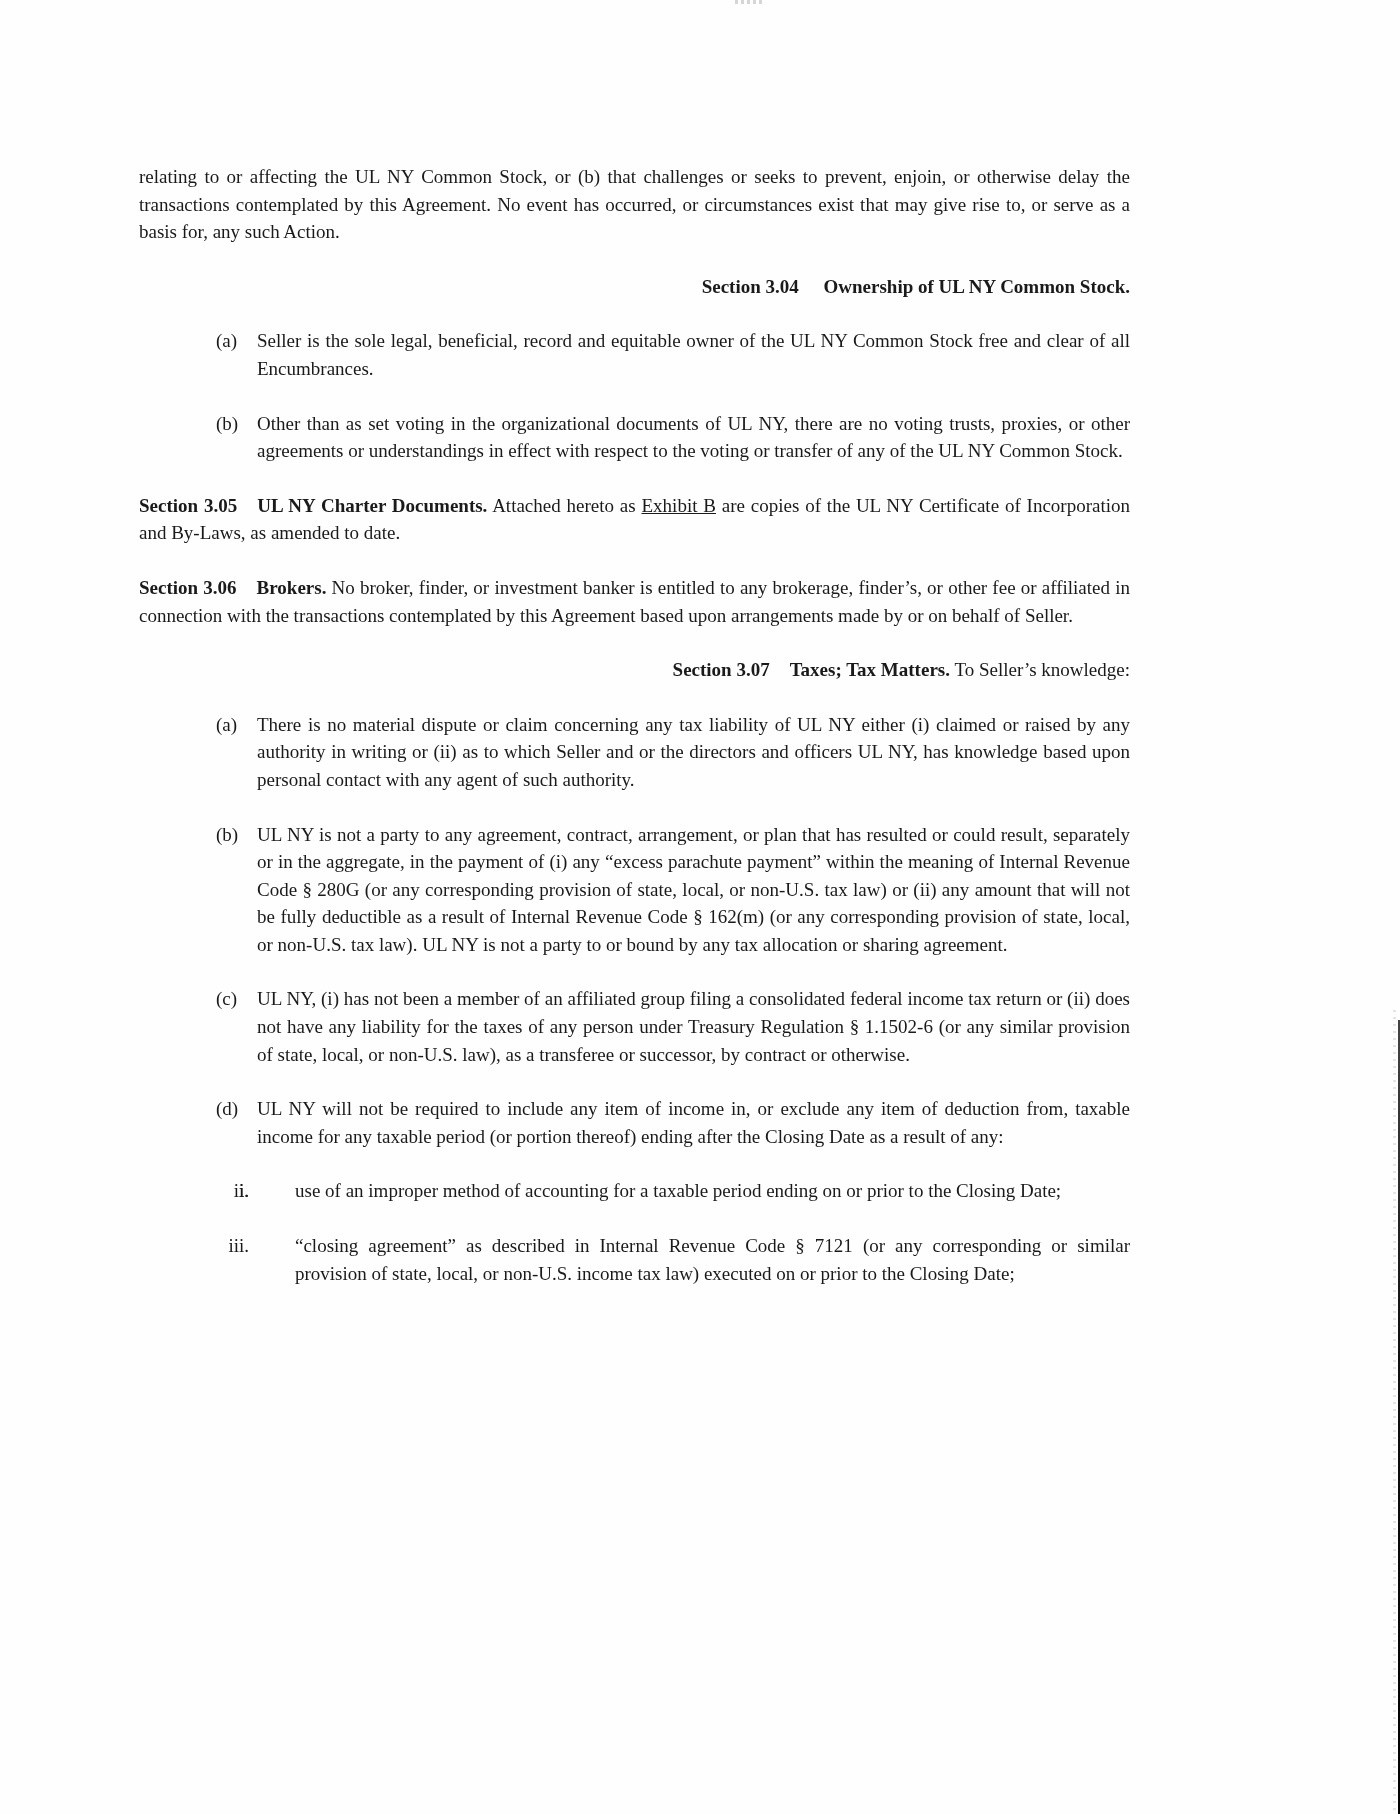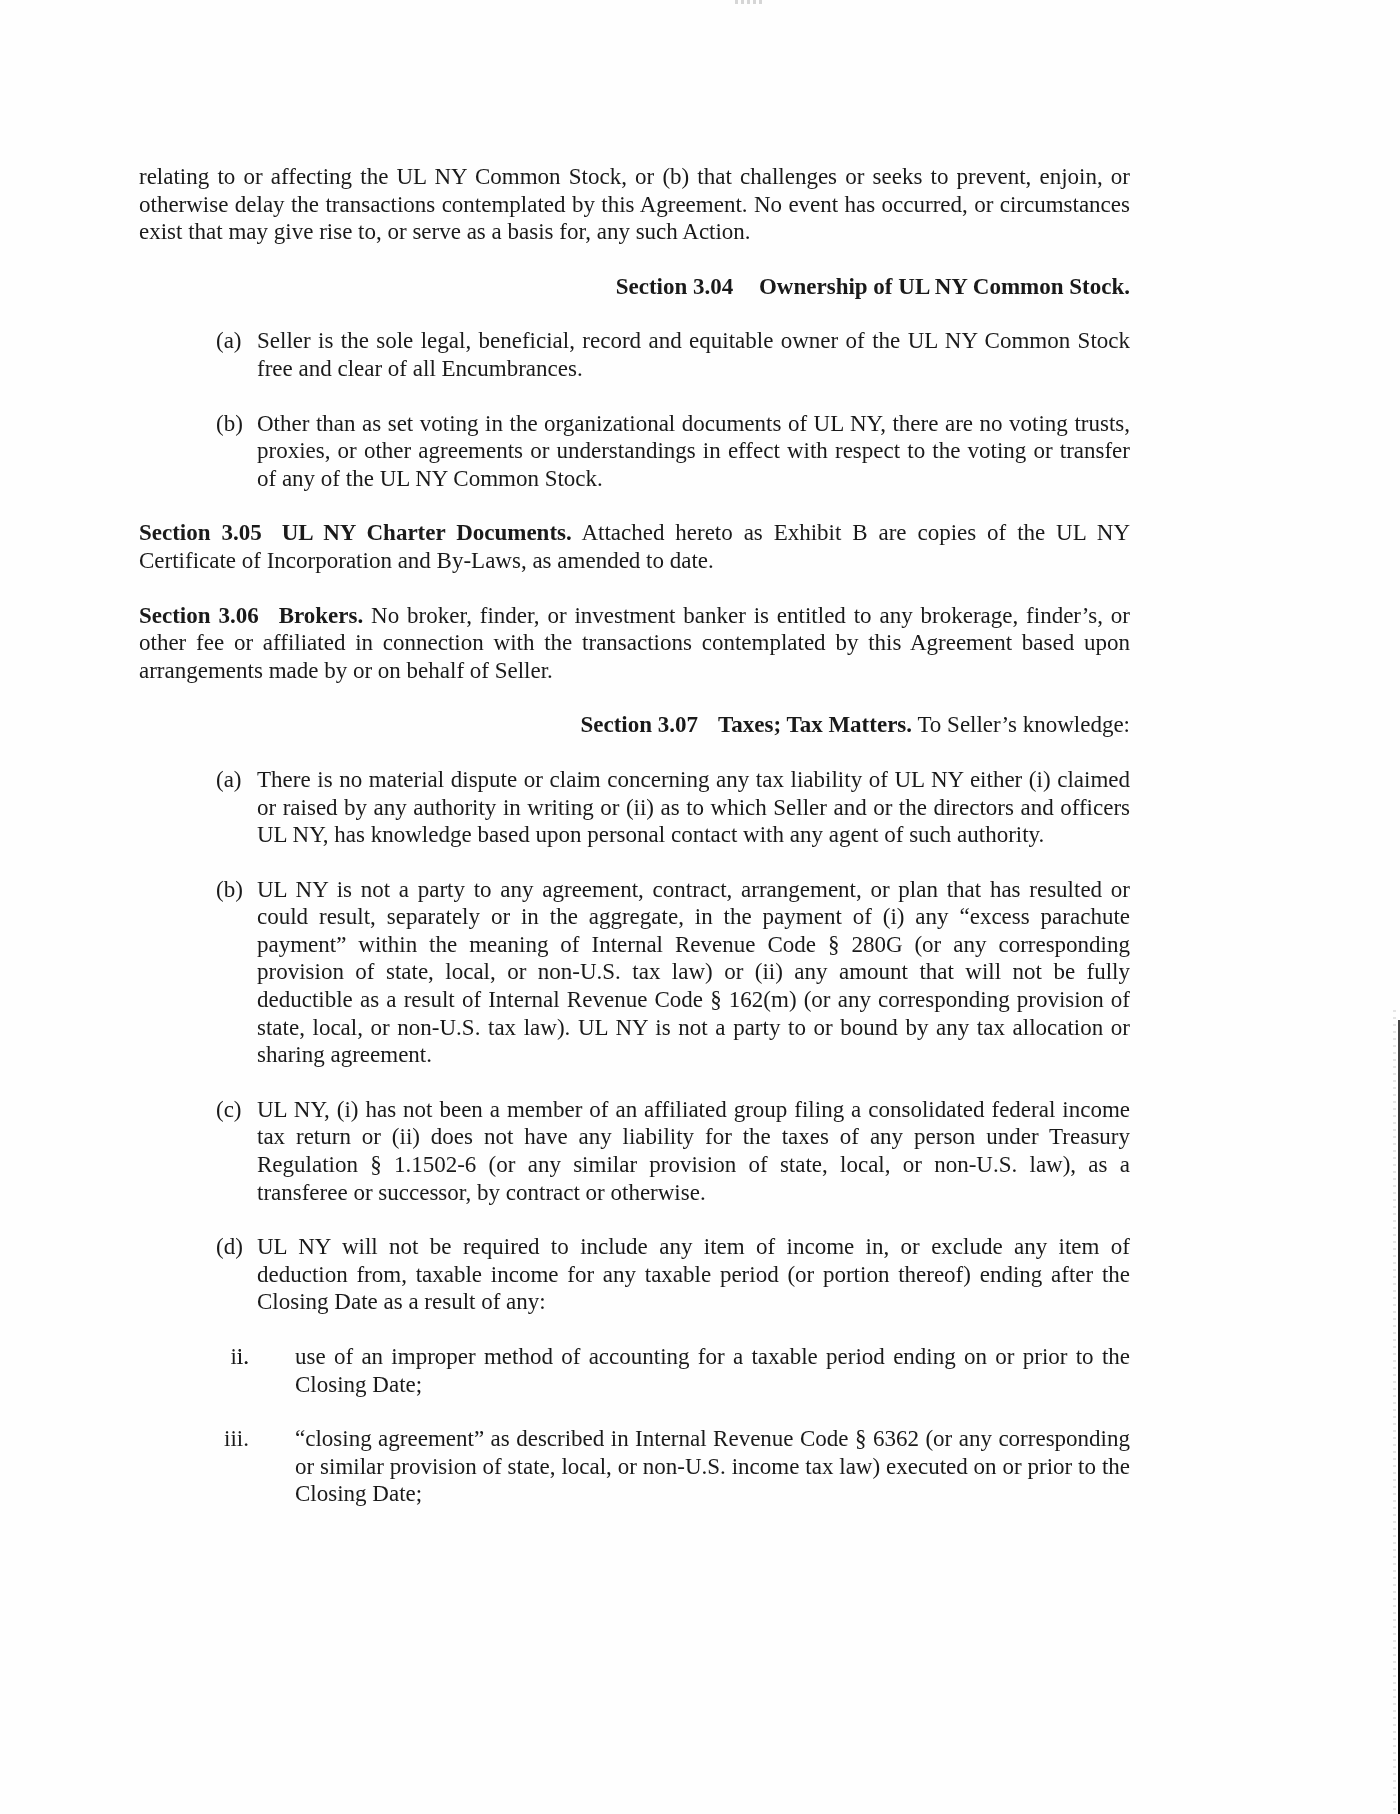--- a/index.html
+++ b/index.html
@@ -40,37 +40,37 @@
       left: 1393px; top: 1010px;
       width: 3px; height: 804px;
       background: repeating-linear-gradient(#ccc 0 2px, transparent 2px 7px);
       opacity: 0.5;
     }
     .content {
       position: absolute;
       left: 139px;
       top: 163px;
       width: 991px;
-      font-size: 23px;
+      font-size: 19px;
       line-height: 27.6px;
     }
     p { margin: 0; }
     .para {
       text-align: justify;
       margin-bottom: 27px;
     }
     .heading {
       margin-bottom: 27px;
       text-align: right;
     }
     .sec-num, .sec-title {
       font-weight: bold;
     }
     .sec-num { margin-right: 20px; }
-    .underline { }
+    .underline { text-decoration: underline; }
     .item {
       position: relative;
       padding-left: 118px;
       text-align: justify;
       margin-bottom: 27px;
     }
     .item .marker {
       position: absolute;
       left: 77px;
       top: 0;
@@ -139,17 +139,17 @@
 
     <div class="subitem">
       <span class="marker">i.</span>
     </div>
     <div class="subitem">
       <span class="marker">ii.</span>
       <span>use of an improper method of accounting for a taxable period ending on or prior to the Closing Date;</span>
     </div>
     <div class="subitem">
       <span class="marker">iii.</span>
-      <span>“closing agreement” as described in Internal Revenue Code § 6362 (or any corresponding or similar provision of state, local, or non-U.S. income tax law) executed on or prior to the Closing Date;</span>
+      <span>“closing agreement” as described in Internal Revenue Code § 7121 (or any corresponding or similar provision of state, local, or non-U.S. income tax law) executed on or prior to the Closing Date;</span>
     </div>
 
   </div>
 </div>
 
 </body></html>

